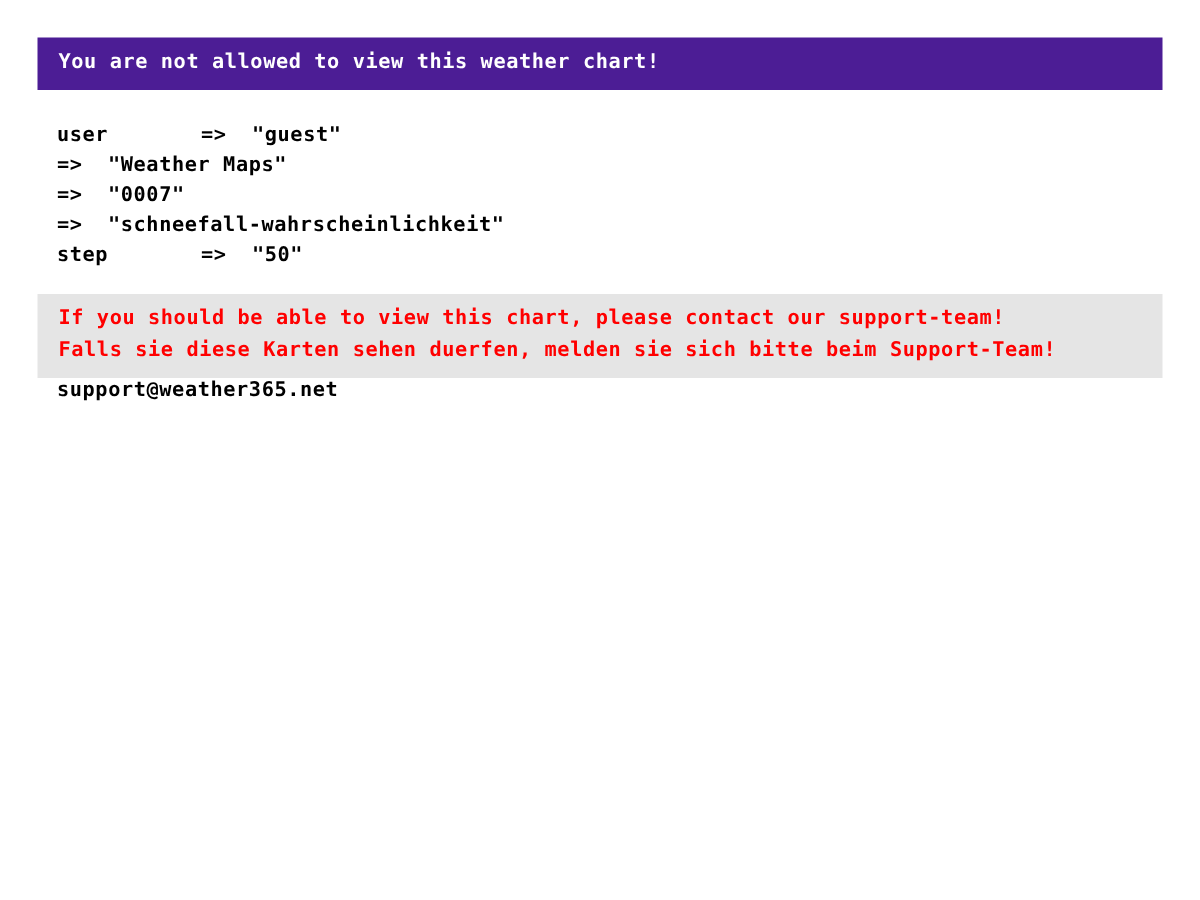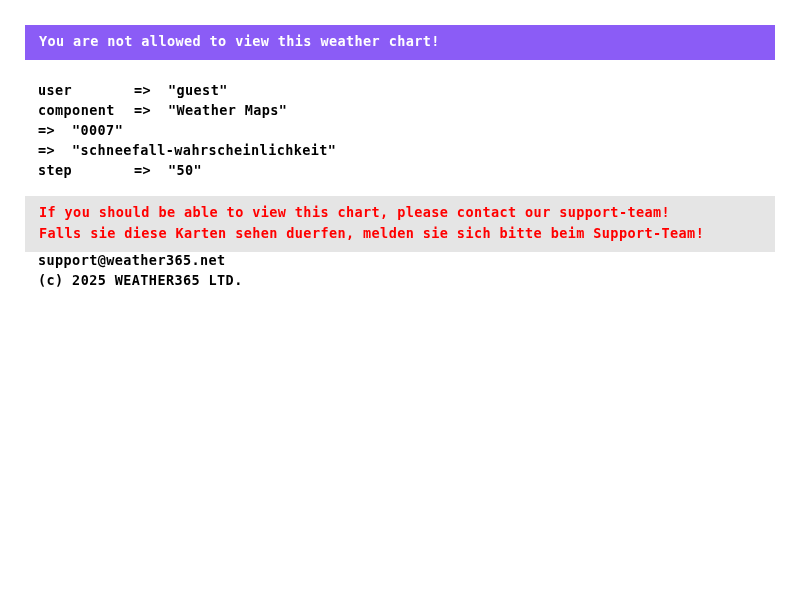--- a/index.html
+++ b/index.html
@@ -29,21 +29,21 @@
     width: 750px;
     box-sizing: border-box;
     padding: 6px 14px 8px 14px;
     font-size: 13.5px;
     line-height: 21px;
     letter-spacing: 0.4px;
     font-weight: bold;
   }
   .banner-deny {
     top: 25px;
-    background: #8b5cf6;
+    background: #4c1d95;
     color: #ffffff;
   }
   .banner-info {
     top: 196px;
     background: #e5e5e5;
     color: #ff0000;
   }
   .banner-line {
     white-space: pre;
   }
@@ -77,21 +77,20 @@
     position: absolute;
     left: 38px;
     top: 250px;
     width: 736px;
     display: flex;
     justify-content: space-between;
     font-size: 13.5px;
     letter-spacing: 0.4px;
     font-weight: bold;
     line-height: 20px;
-    flex-direction: column;
   }
   .footer span {
     white-space: pre;
   }
 </style>
 </head>
 <body>
 
 <div class="page">
 
@@ -101,21 +100,20 @@
 
   <div class="fields">
 
     <div class="field-row">
       <span class="field-key">user</span>
       <span class="field-arrow">=&gt;</span>
       <span class="field-val">"guest"</span>
     </div>
 
     <div class="field-row">
-      <span class="field-key">component</span>
       <span class="field-arrow">=&gt;</span>
       <span class="field-val">"Weather Maps"</span>
     </div>
 
     <div class="field-row">
       <span class="field-arrow">=&gt;</span>
       <span class="field-val">"0007"</span>
     </div>
 
     <div class="field-row">
@@ -131,16 +129,15 @@
 
   </div>
 
   <div class="banner banner-info">
     <div class="banner-line">If you should be able to view this chart, please contact our support-team!</div>
     <div class="banner-line">Falls sie diese Karten sehen duerfen, melden sie sich bitte beim Support-Team!</div>
   </div>
 
   <div class="footer">
     <span>support@weather365.net</span>
-    <span>(c) 2025 WEATHER365 LTD.</span>
   </div>
 
 </div>
 
 </body></html>

